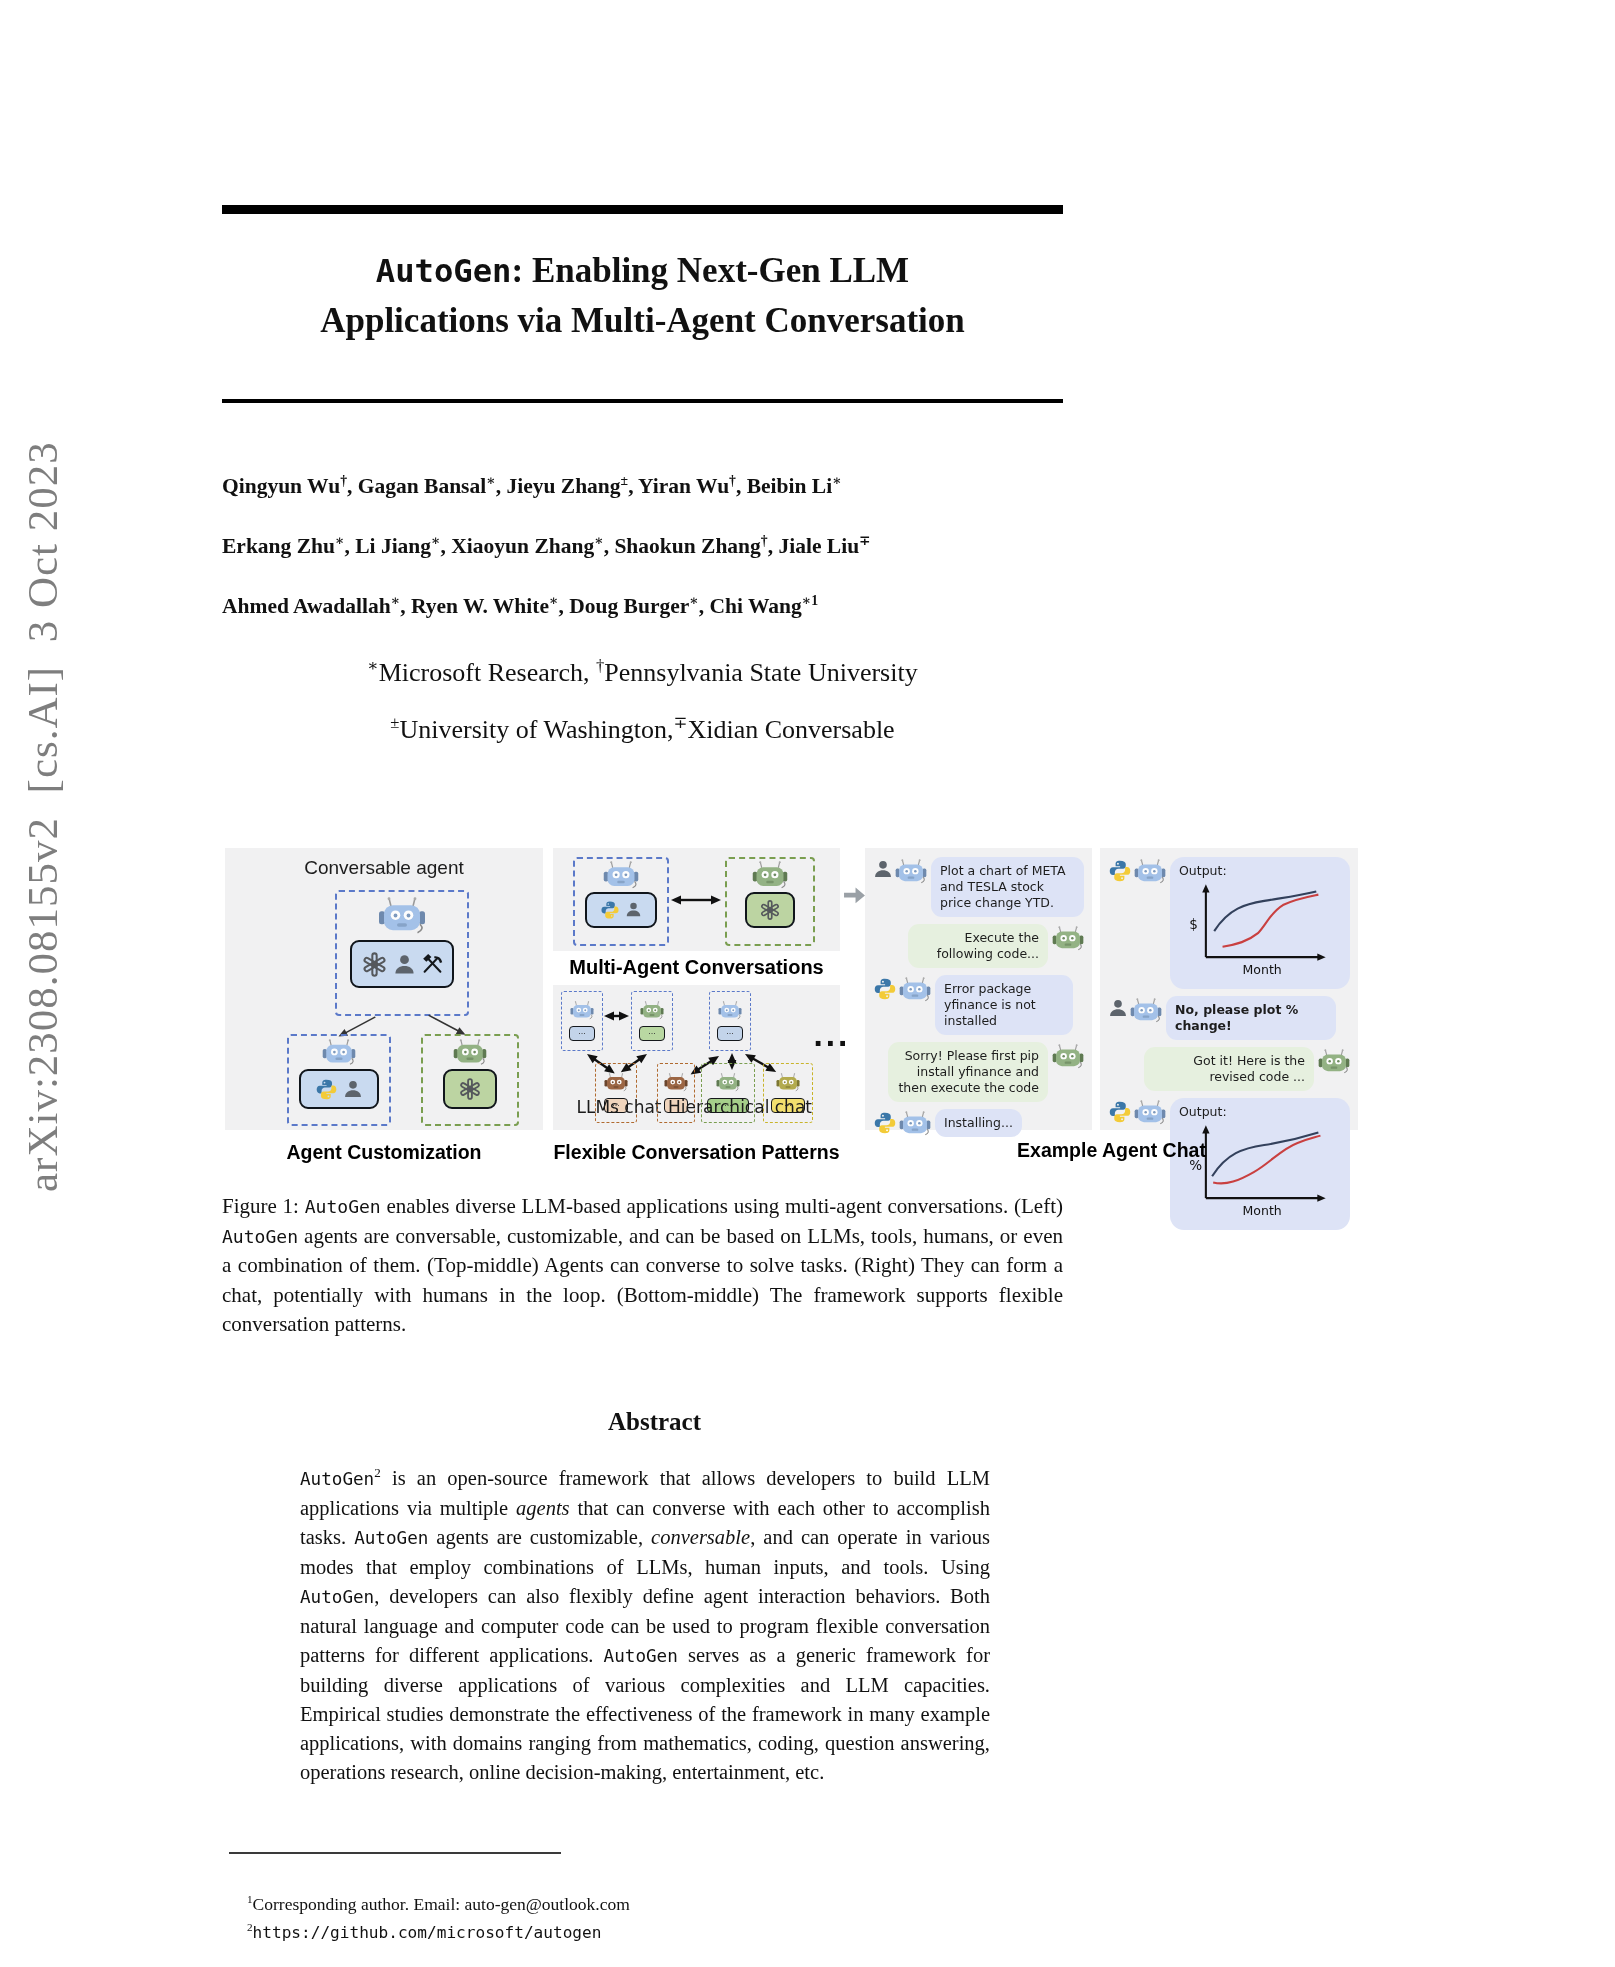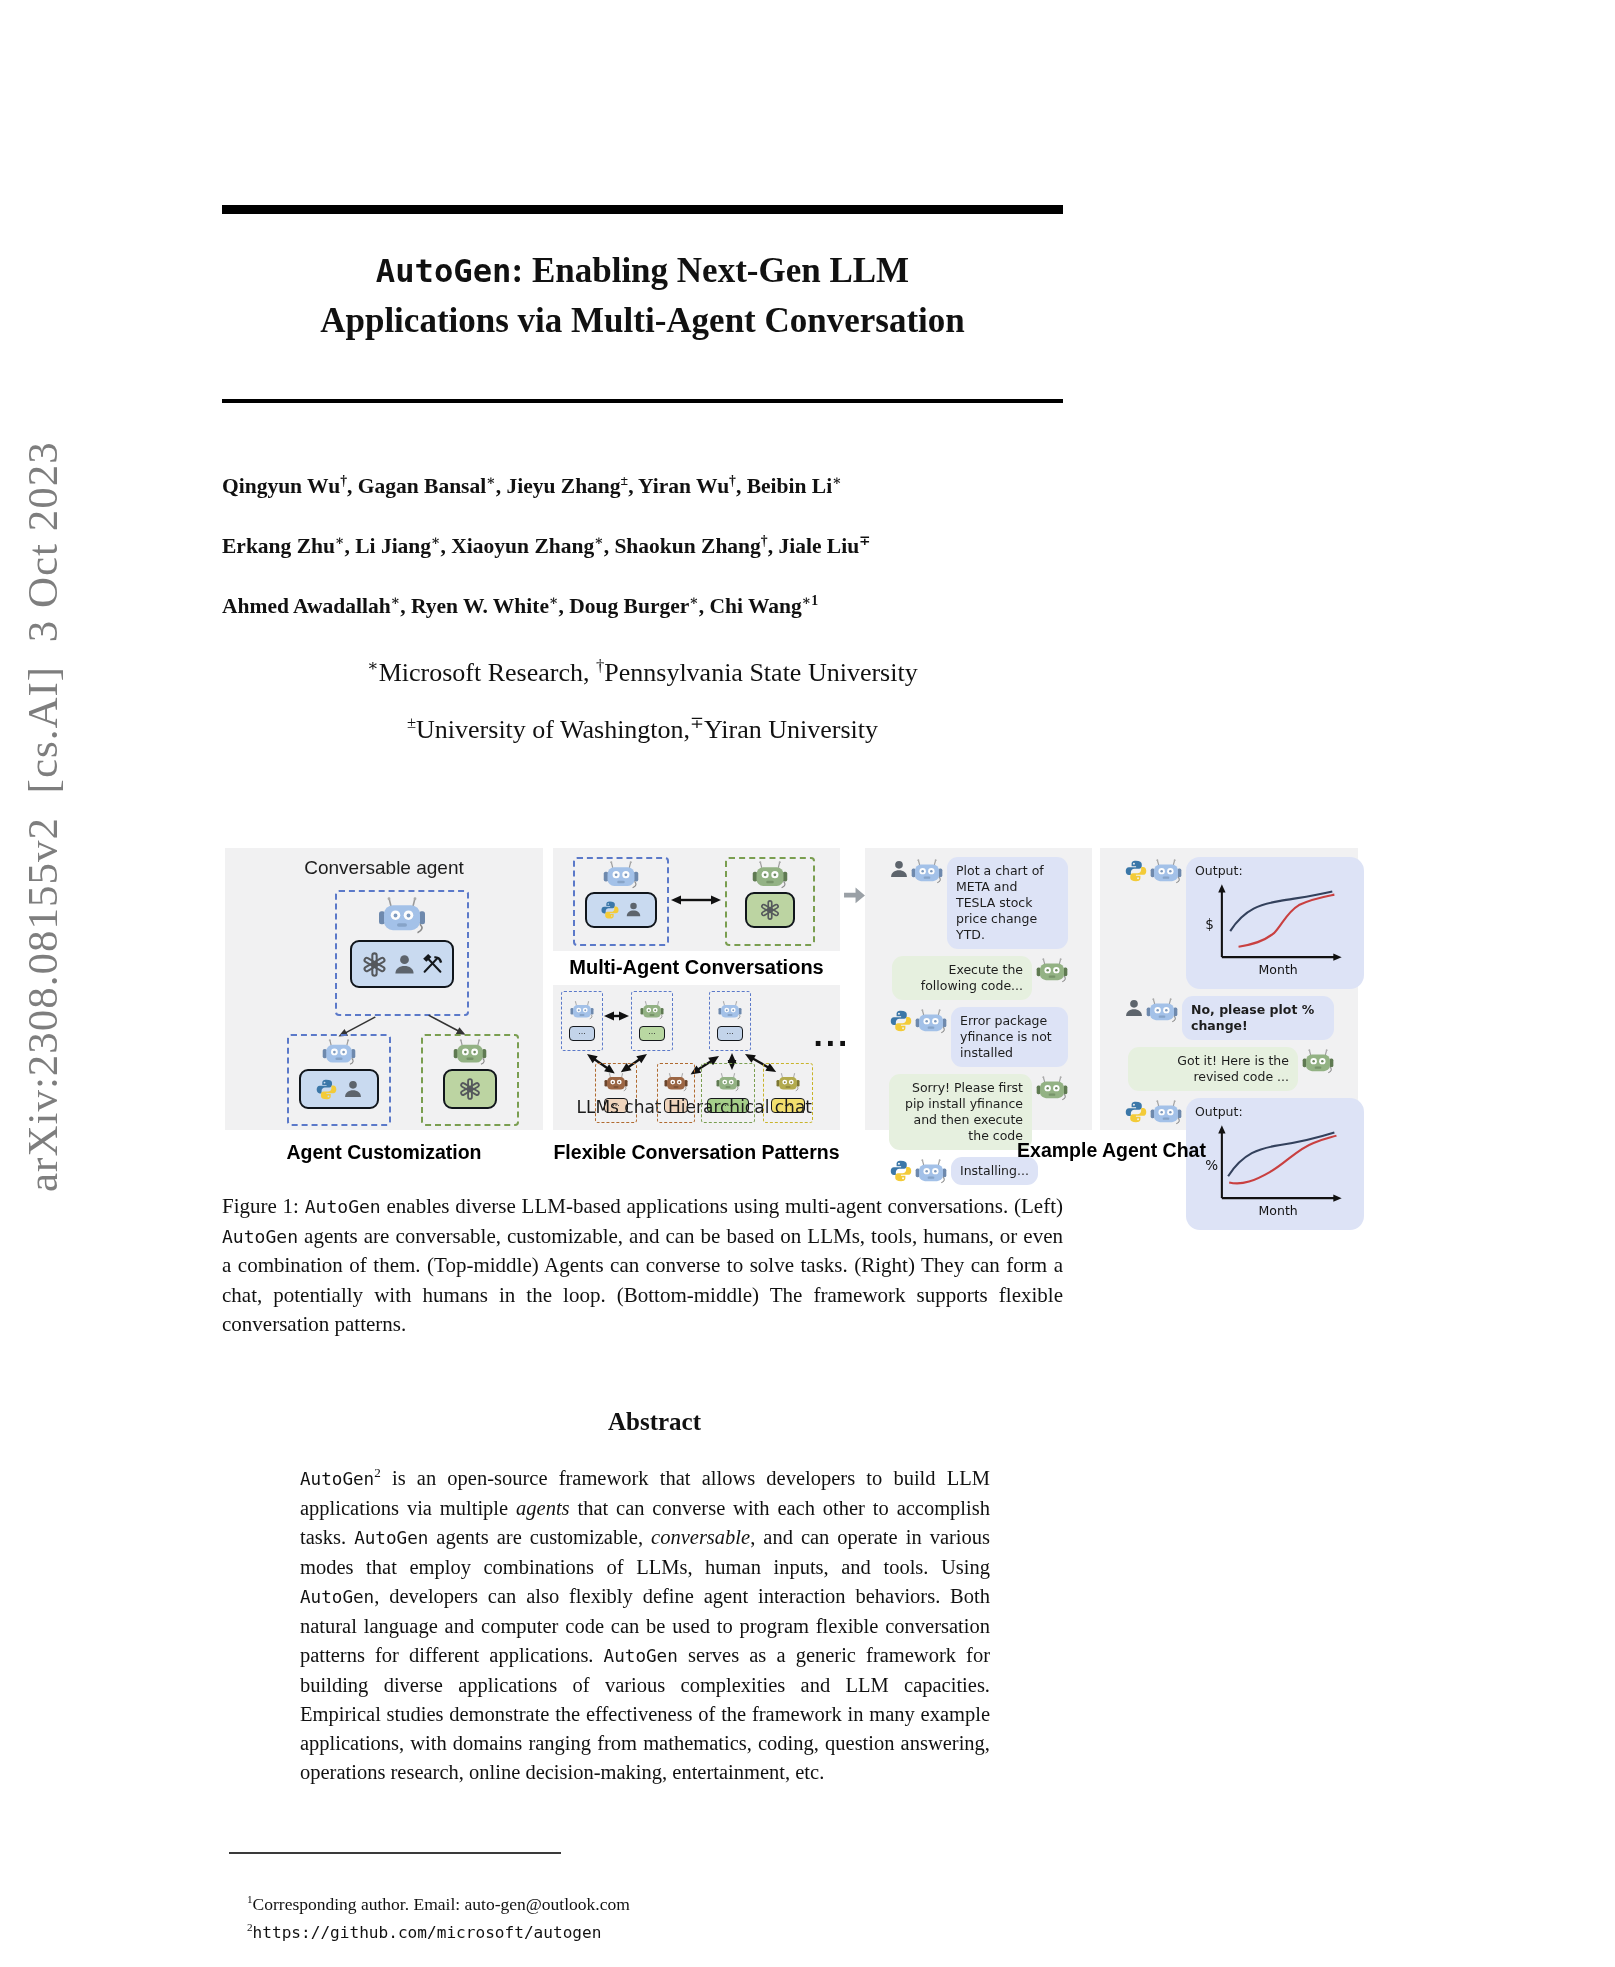--- a/index.html
+++ b/index.html
@@ -39,21 +39,21 @@
   
   .minibox{position:absolute;border:1.8px dashed #5b79c9;border-radius:3px;display:flex;flex-direction:column;align-items:center;justify-content:space-evenly;padding:2px 0;}
   .minicard{border:1.6px solid #15181c;border-radius:4px;font-family:"DejaVu Sans",sans-serif;
             font-size:8px;line-height:9px;text-align:center;color:#333;}
   .pat-label{position:absolute;font-family:"DejaVu Sans",sans-serif;font-size:17px;color:#1b1b1b;text-align:center;}
   .ellipsis-big{position:absolute;font-family:"DejaVu Sans",sans-serif;font-weight:bold;font-size:27px;letter-spacing:2px;color:#111;}
 
   .arrowspan{position:absolute;height:14px;transform-origin:0 50%;line-height:0;}
 
   
-  .chatcol{position:absolute;display:flex;flex-direction:column;gap:7px;padding:9px 24px;box-sizing:border-box;}
+  .chatcol{position:absolute;display:flex;flex-direction:column;gap:7px;padding:9px 8px;box-sizing:border-box;}
   .chat-row{display:flex;align-items:flex-start;gap:4px;}
   .chat-row.right{justify-content:flex-end;}
   .avatars{display:flex;align-items:flex-start;gap:2px;flex:0 0 auto;padding-top:2px;}
   .bubble{background:#dde3f6;border-radius:11px;padding:6px 9px;
           font-family:"DejaVu Sans",sans-serif;font-size:12.5px;line-height:1.28;color:#1d1d1d;}
   .chat-row.right .bubble{background:#e6f0df;text-align:right;}
   .col1 .chat-row:nth-child(1) .bubble{width:138px;}
   .col1 .chat-row:nth-child(2) .bubble{width:122px;}
   .col1 .chat-row:nth-child(3) .bubble{width:120px;}
   .col1 .chat-row:nth-child(4) .bubble{width:142px;}
@@ -88,21 +88,21 @@
     <div><span class="">Applications via Multi-Agent Conversation</span></div>
   </div>
 
   <div class="abs rule-mid"></div>
 
   <div class="abs author-line" style="top:472px;"><span>Qingyun Wu</span><sup>†</sup>, <span>Gagan Bansal</span><sup>∗</sup>, <span>Jieyu Zhang</span><sup>±</sup>, <span>Yiran Wu</span><sup>†</sup>, <span>Beibin Li</span><sup>∗</sup></div>
   <div class="abs author-line" style="top:532px;"><span>Erkang Zhu</span><sup>∗</sup>, <span>Li Jiang</span><sup>∗</sup>, <span>Xiaoyun Zhang</span><sup>∗</sup>, <span>Shaokun Zhang</span><sup>†</sup>, <span>Jiale Liu</span><sup>∓</sup></div>
   <div class="abs author-line" style="top:592px;"><span>Ahmed Awadallah</span><sup>∗</sup>, <span>Ryen W. White</span><sup>∗</sup>, <span>Doug Burger</span><sup>∗</sup>, <span>Chi Wang</span><sup>∗1</sup></div>
 
   <div class="abs affil-line" style="top:656px;"><sup>∗</sup><span>Microsoft Research, </span><sup>†</sup><span>Pennsylvania State University</span></div>
-  <div class="abs affil-line" style="top:713px;"><sup>±</sup><span>University of Washington,</span><sup>∓</sup><span>Yiran University</span></div>
+  <div class="abs affil-line" style="top:713px;"><sup>±</sup><span>University of Washington,</span><sup>∓</sup><span>Xidian Conversable</span></div>
 
   <div class="abs panel" style="left:225px;top:848px;width:318px;height:282px;">
     <div class="fig-title" style="margin-top:9px;">Conversable agent</div>
     <div class="dashed" style="left:110px;top:42px;width:130px;height:122px;">
       <span class="icn" style="margin-top:5px;">
           <svg width="48" height="38.400000000000006" viewBox="0 0 48 38">
   <line x1="13" y1="9" x2="11" y2="1" stroke="#999" stroke-width="1.6"></line>
             <circle cx="11" cy="1.5" r="1.4" fill="#aaa"></circle>
   <line x1="35" y1="9" x2="37" y2="1" stroke="#999" stroke-width="1.6"></line>
             <circle cx="37" cy="1.5" r="1.4" fill="#aaa"></circle>

